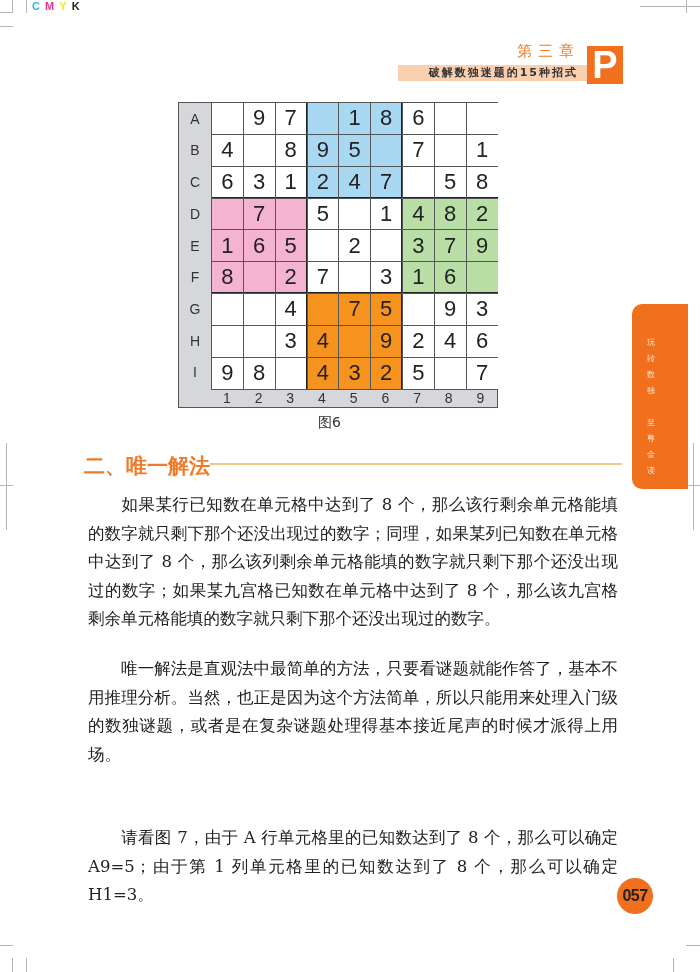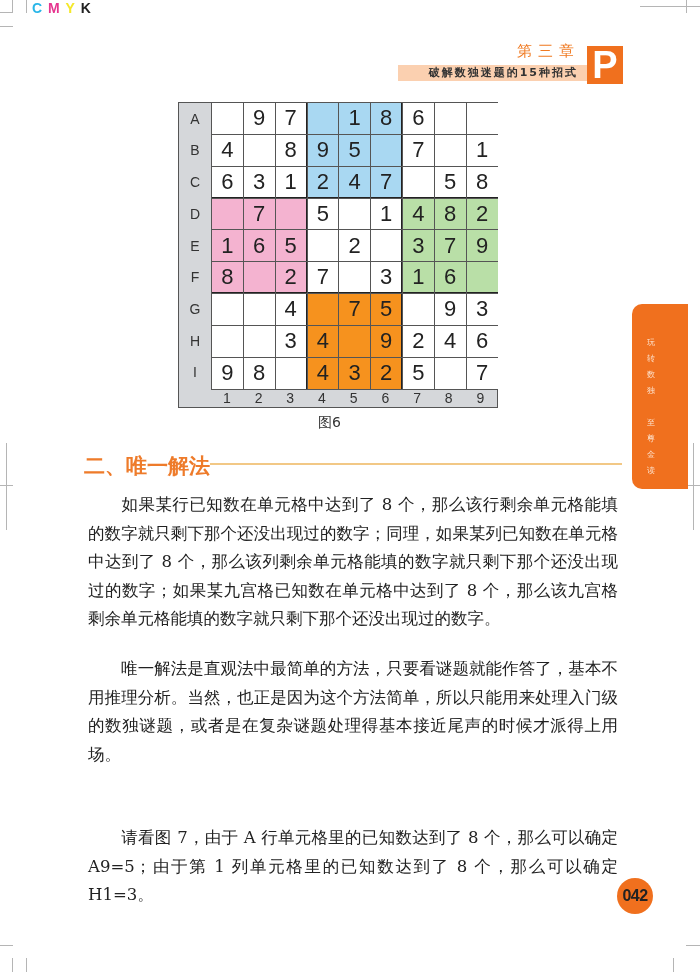--- a/index.html
+++ b/index.html
@@ -1,19 +1,19 @@
 <!DOCTYPE html>
 <html><head>
 <meta charset="utf-8">
 <style>
   html, body { margin:0; padding:0; }
   body { width:700px; height:972px; background:#ffffff; position:relative; overflow:hidden; font-family:"DejaVu Sans", sans-serif; color:#222; }
   
   .crop { position:absolute; background:#b5b5b5; }
-  .cmyk { position:absolute; left:32px; top:0px; font-size:14px; font-weight:bold; letter-spacing:1px; font-family:"Liberation Sans", sans-serif; }
+  .cmyk { position:absolute; left:32px; top:0px; font-size:11px; font-weight:bold; letter-spacing:1px; font-family:"Liberation Sans", sans-serif; }
   .cmyk span { display:inline-block; }
   
   .chap { position:absolute; right:120px; top:42px; font-size:15px; color:#f07a22; letter-spacing:6px; font-family:"DejaVu Serif", serif; }
   .subtitle { position:absolute; left:398px; top:65px; width:180px; height:16px; background:#fbd0b0; font-size:11px; font-weight:bold; color:#333; letter-spacing:2px; line-height:16px; text-align:right; padding-right:20px; font-family:"DejaVu Sans", sans-serif; }
   .plogo { position:absolute; left:587px; top:46px; width:36px; height:38px; background:#f0701e; color:#fff; font-family:"Liberation Sans", sans-serif; font-weight:bold; font-size:38px; line-height:38px; text-align:center; }
   
   .grid { position:absolute; left:178px; top:102px; width:320px; height:306px; background:#d5d7da; border:1.5px solid #555; box-sizing:border-box; }
   .rowlabel { position:absolute; left:0; width:32px; height:31.6px; display:flex; align-items:center; justify-content:center; font-family:"Liberation Sans", sans-serif; font-size:14px; color:#333; }
   .collabel { position:absolute; top:286px; width:31.7px; height:18px; display:flex; align-items:center; justify-content:center; font-family:"Liberation Sans", sans-serif; font-size:14px; color:#333; }
   .cells { position:absolute; left:32px; top:0; width:285.5px; height:285.5px; display:grid; grid-template-columns:repeat(9,1fr); grid-template-rows:repeat(9,1fr); background:#555; gap:1px; border-left:1px solid #555; border-bottom:1px solid #555; }
@@ -185,13 +185,13 @@
   <div class="t" style="top:32px">玩</div>
   <div class="t" style="top:48px">转</div>
   <div class="t" style="top:64px">数</div>
   <div class="t" style="top:80px">独</div>
   <div class="t" style="top:112px">至</div>
   <div class="t" style="top:128px">尊</div>
   <div class="t" style="top:144px">金</div>
   <div class="t" style="top:160px">读</div>
 </div>
 
-<div class="pagenum">042</div>
+<div class="pagenum">057</div>
 
 </body></html>

